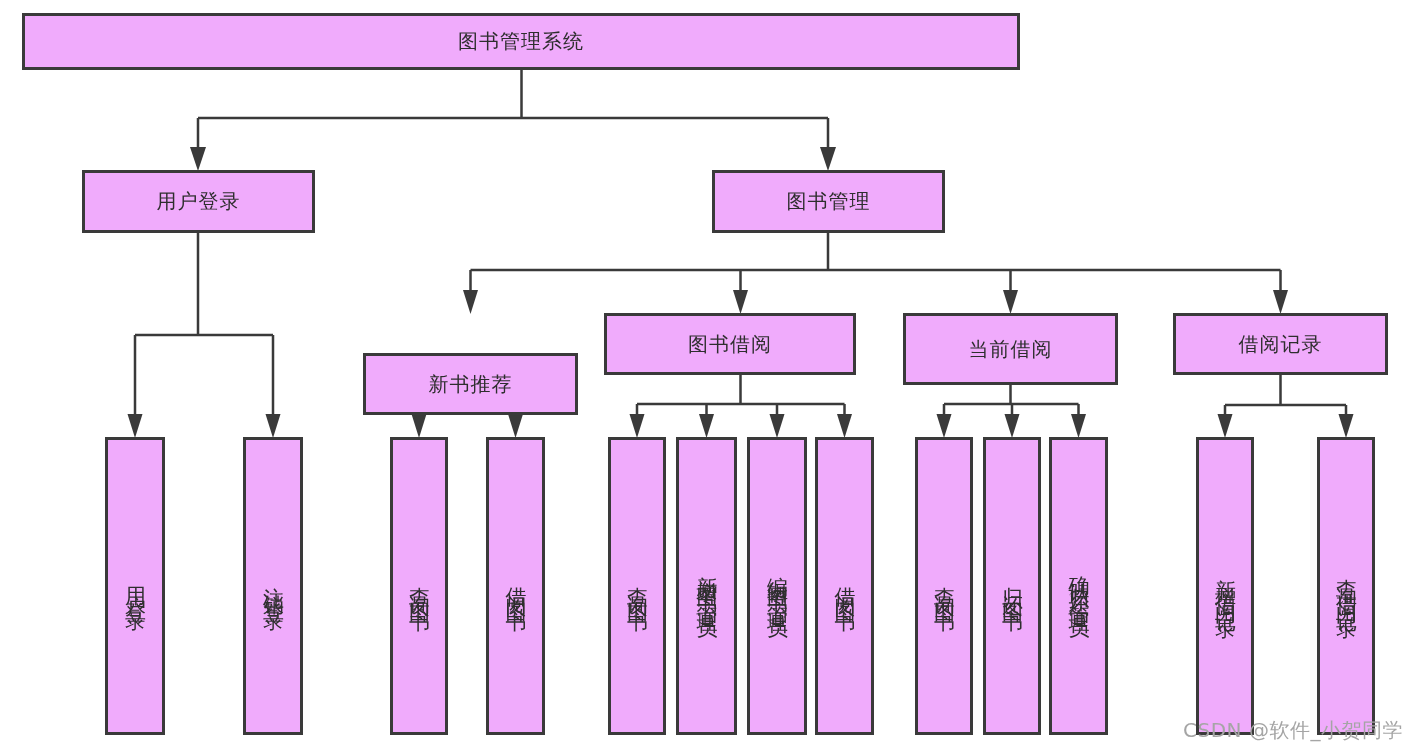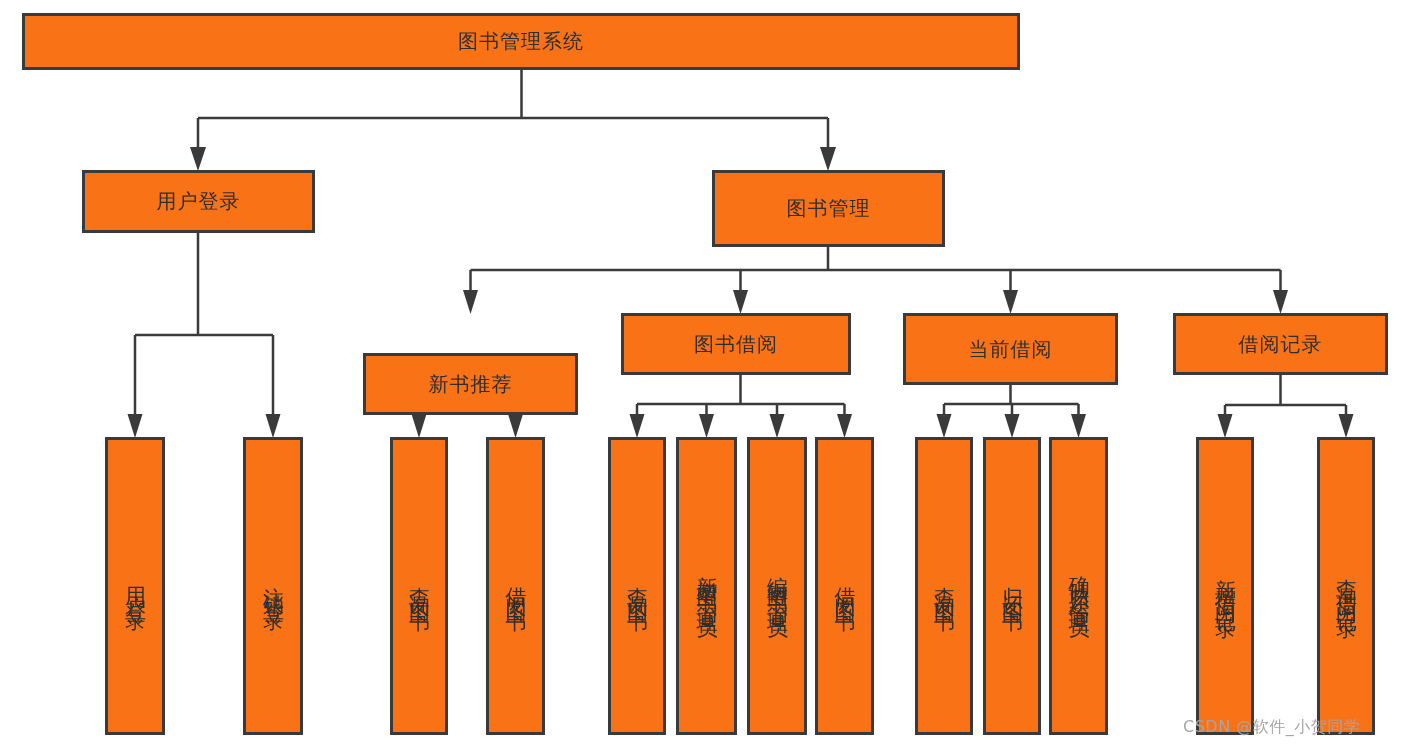--- a/index.html
+++ b/index.html
@@ -19,41 +19,41 @@
   svg.wires path {
     fill: none;
     stroke: #3a3a3a;
     stroke-width: 2.5;
   }
   svg.wires polygon { fill: #3a3a3a; }
   .node {
     position: absolute;
     box-sizing: border-box;
     border: 3px solid #3a3a3a;
-    background: #f97316;
+    background: #f0abfc;
     display: flex;
     align-items: center;
     justify-content: center;
     color: #2e2e2e;
   }
   .node.h { font-size: 20px; letter-spacing: 1px; }
   .node.v span {
     writing-mode: vertical-rl;
     text-orientation: mixed;
     font-size: 21px;
     letter-spacing: 8px;
     line-height: 1;
     white-space: nowrap;
   }
   .node.v span.tight { letter-spacing: 6px; }
   .watermark {
     position: absolute;
     left: 1183px;
     top: 717px;
-    font-size: 16px;
+    font-size: 20px;
     color: #a5a5a5;
     letter-spacing: 0.5px;
     z-index: 5;
     white-space: nowrap;
   }
 </style>
 </head>
 <body>
 
 <div class="stage">
@@ -104,24 +104,24 @@
     <g>
       <path d="M1280.5,375 V405 M1225,405 H1346 M1225,405 V416 M1346,405 V416"></path>
       <polygon points="1217.5,414 1232.5,414 1225,438"></polygon>
       <polygon points="1338.5,414 1353.5,414 1346,438"></polygon>
     </g>
   </svg>
 
   <div class="node h" style="left:22px; top:13px; width:998px; height:57px;">图书管理系统</div>
 
   <div class="node h" style="left:82px; top:170px; width:233px; height:63px;">用户登录</div>
-  <div class="node h" style="left:712px; top:170px; width:233px; height:77px;">图书管理</div>
+  <div class="node h" style="left:712px; top:170px; width:233px; height:63px;">图书管理</div>
 
   <div class="node h" style="left:363px; top:313px; width:215px; height:62px;margin-top:40px;">新书推荐</div>
-  <div class="node h" style="left:621px; top:313px; width:230px; height:62px;">图书借阅</div>
+  <div class="node h" style="left:604px; top:313px; width:252px; height:62px;">图书借阅</div>
   <div class="node h" style="left:903px; top:313px; width:215px; height:72px;">当前借阅</div>
   <div class="node h" style="left:1173px; top:313px; width:215px; height:62px;">借阅记录</div>
 
   <div class="node v" style="left:105px; top:437px; width:60px; height:298px;">
     <span>用户登录</span>
   </div>
   <div class="node v" style="left:243px; top:437px; width:60px; height:298px;">
     <span>注销登录</span>
   </div>
 

